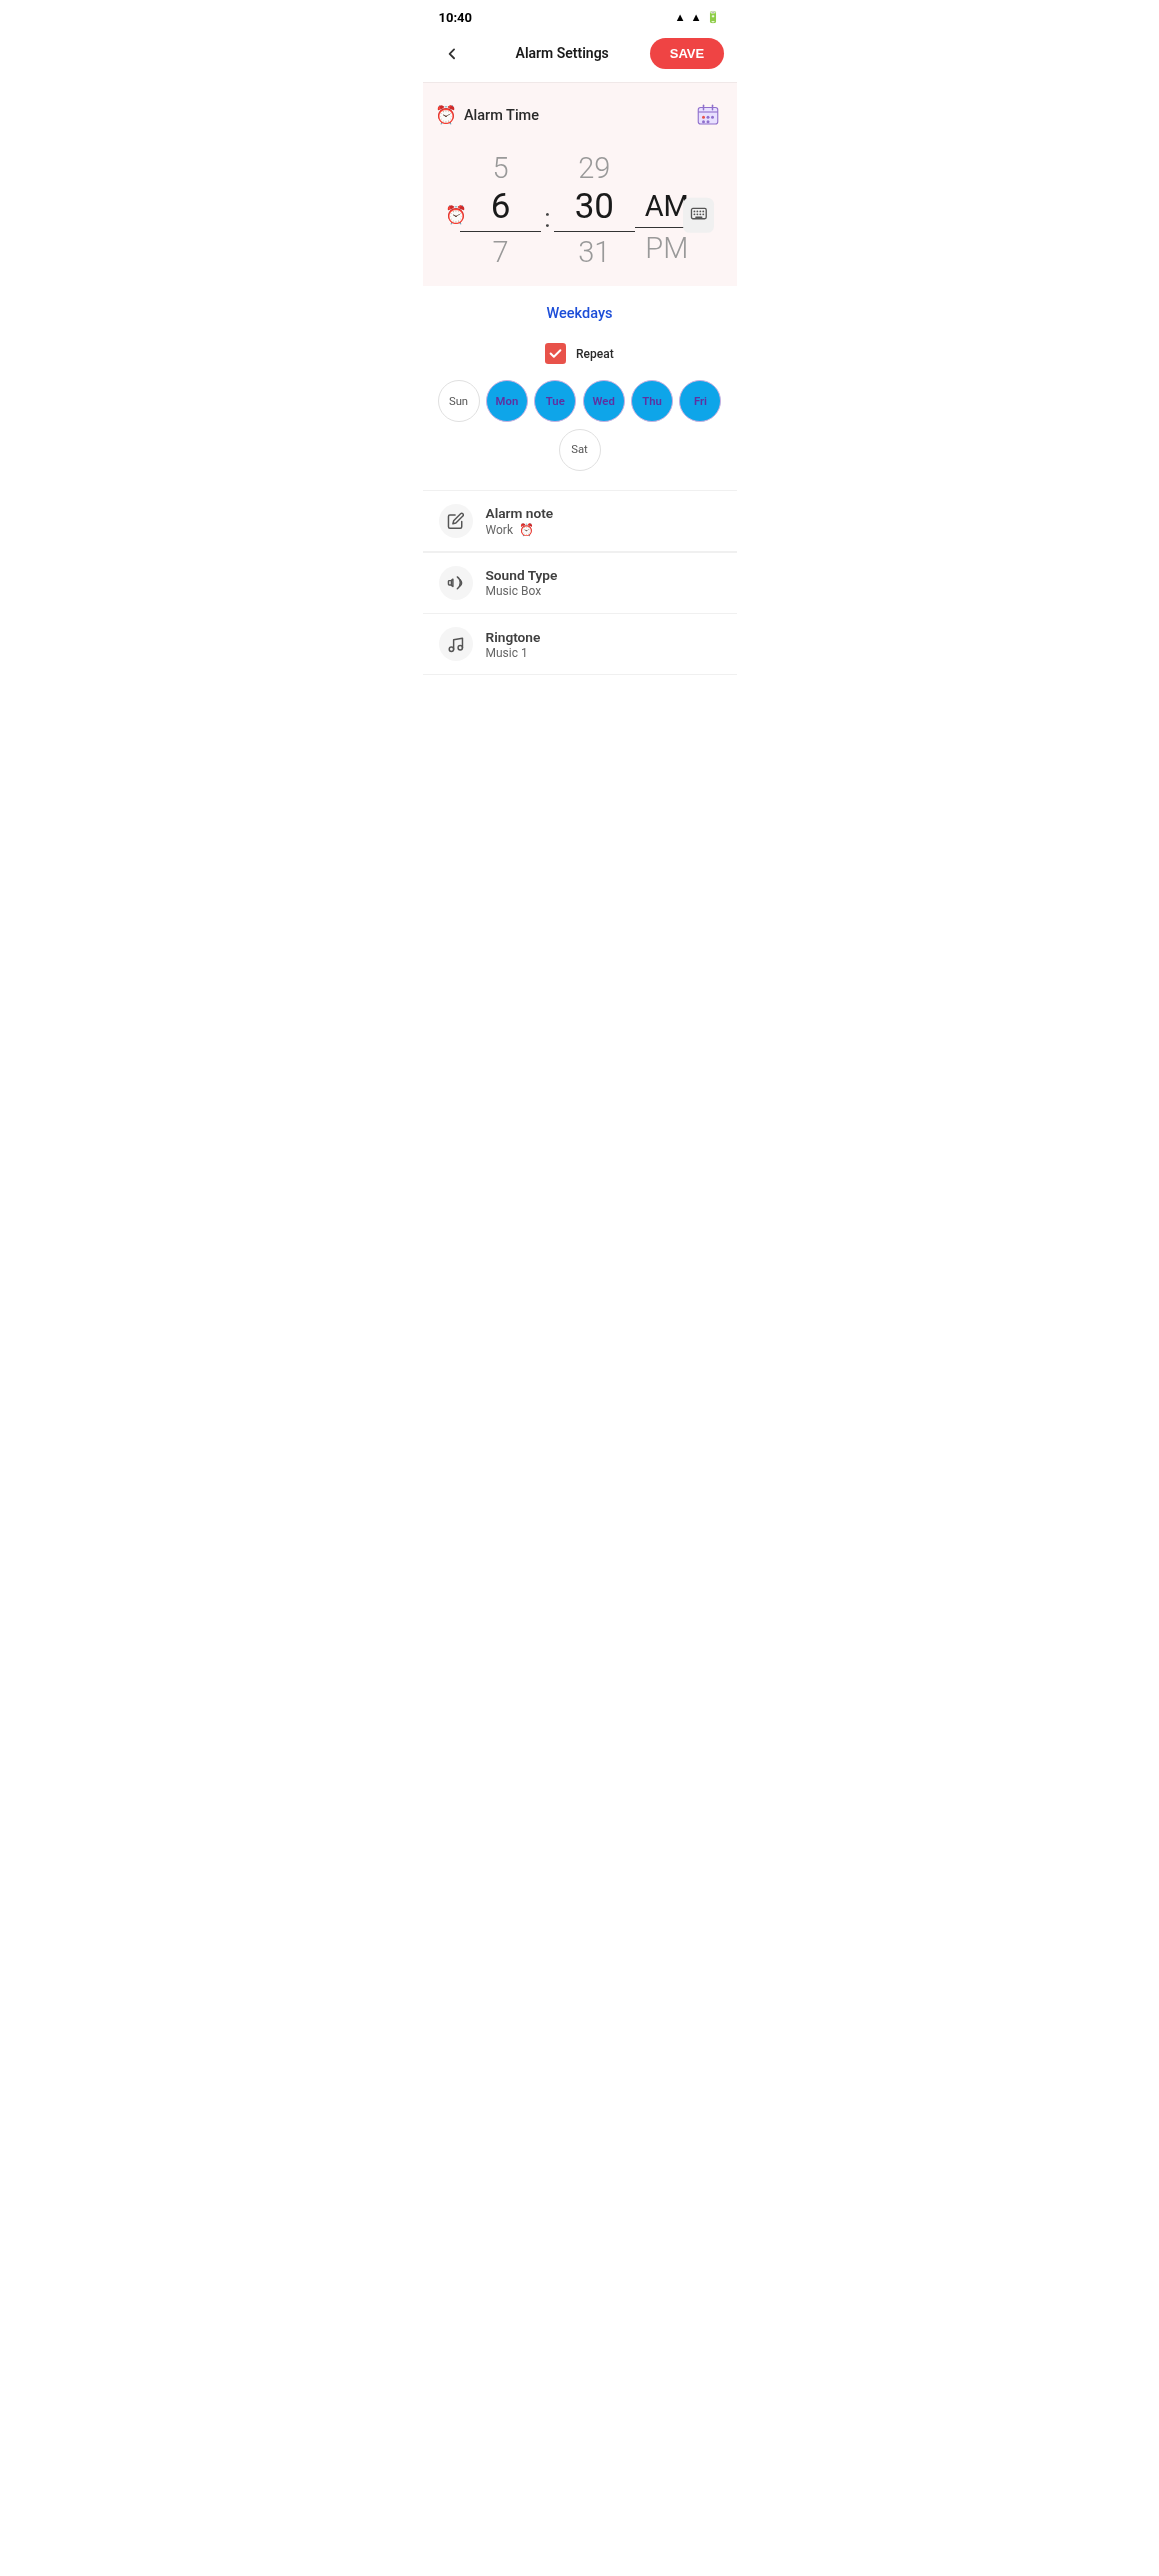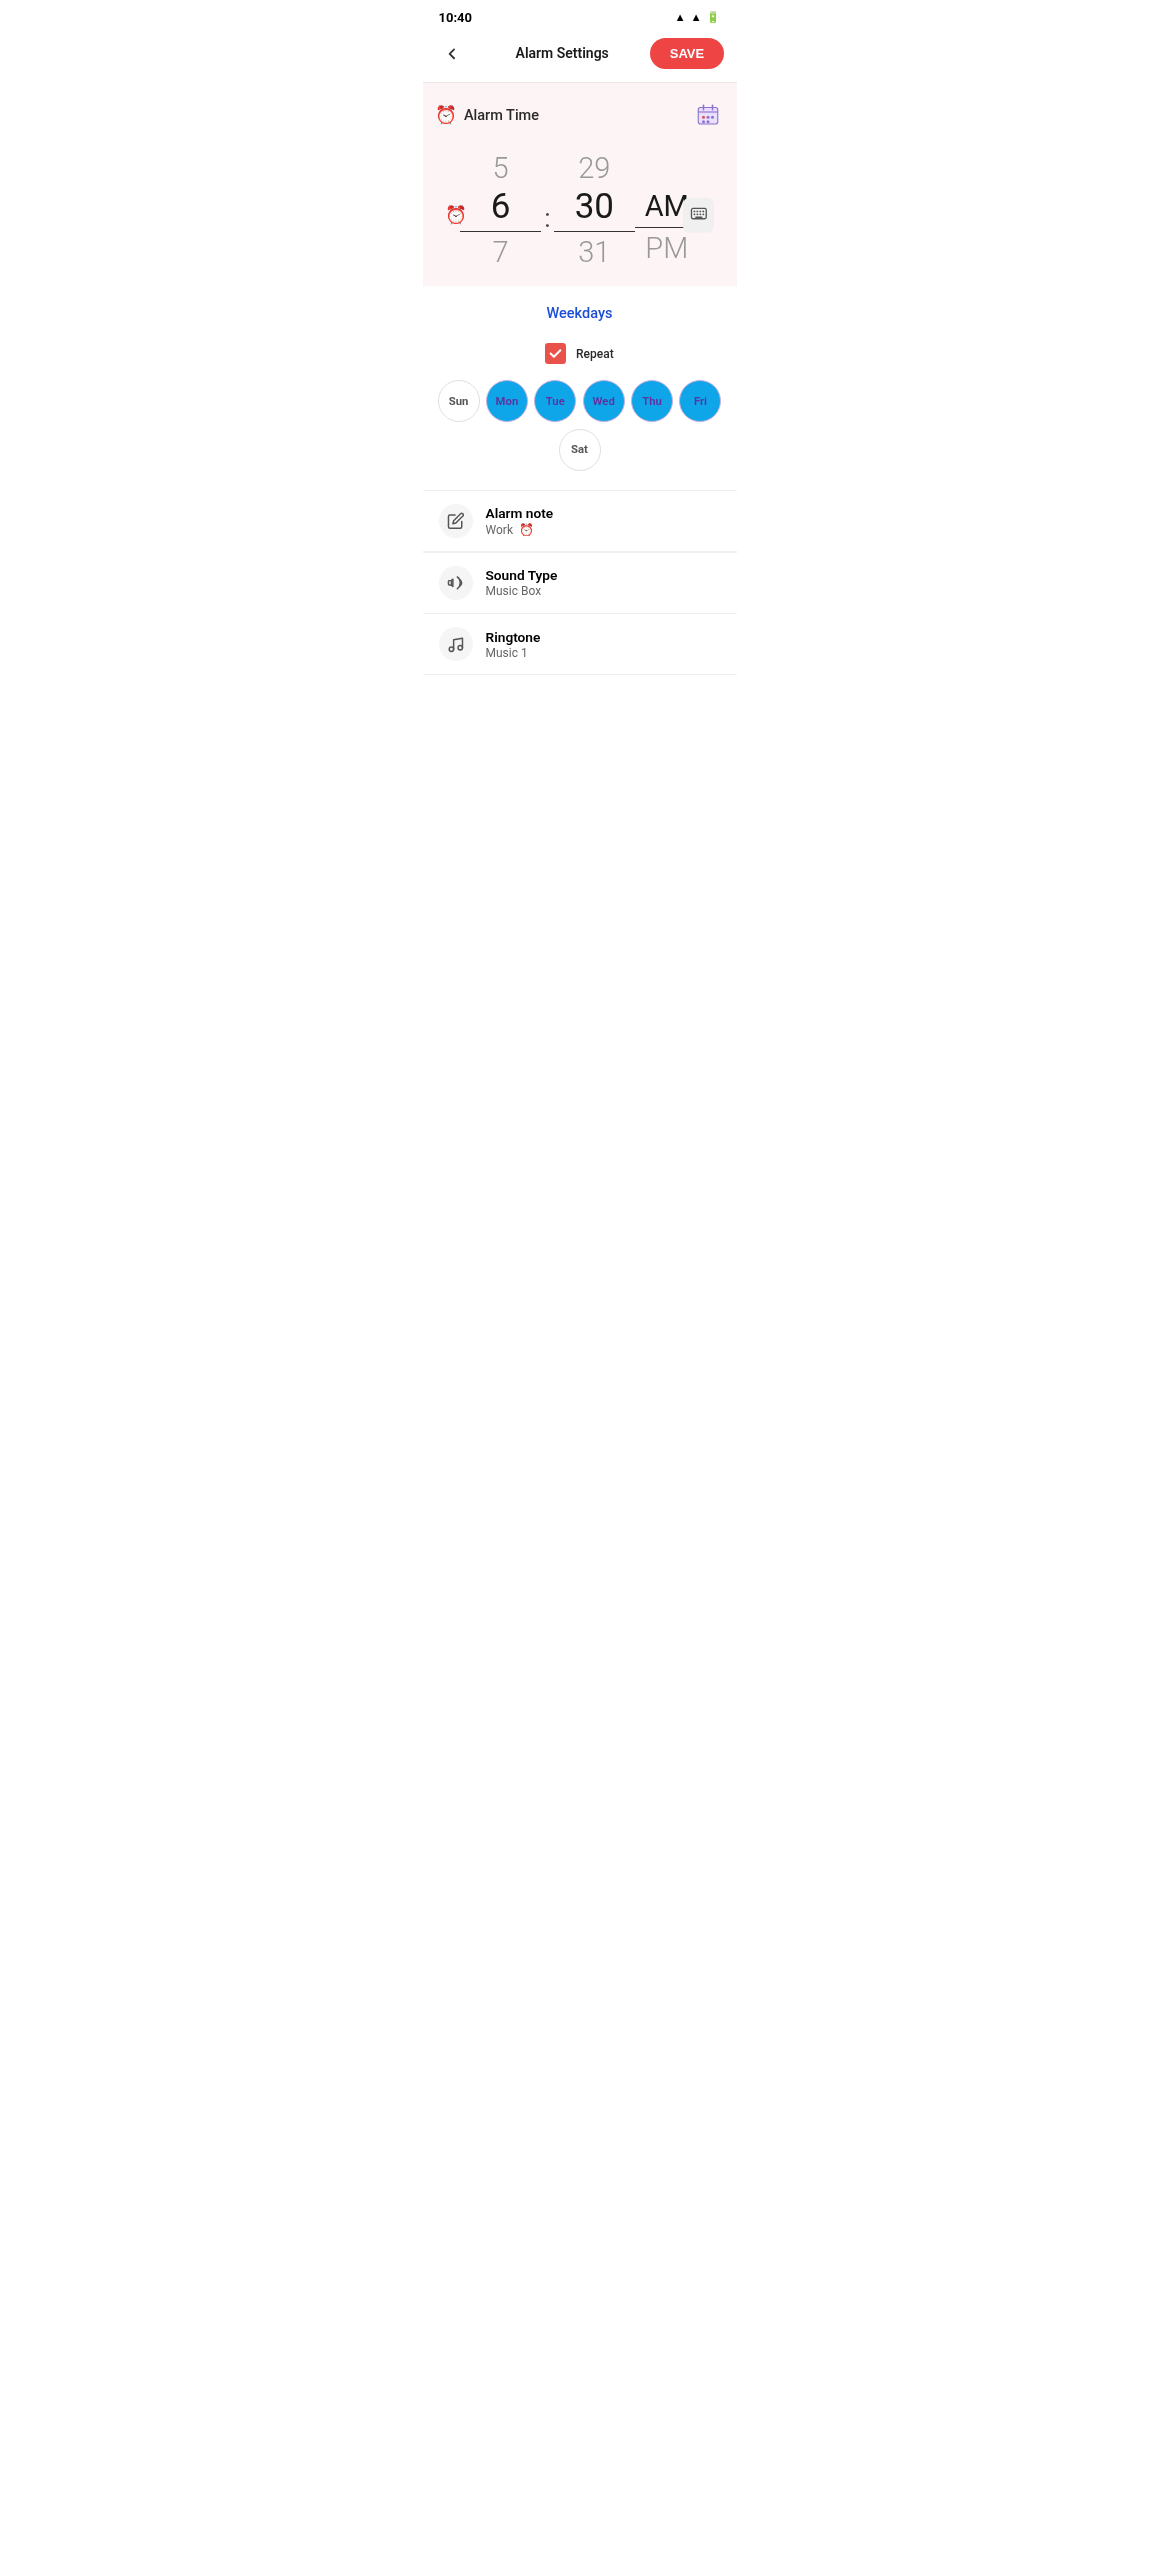--- a/index.html
+++ b/index.html
@@ -234,21 +234,21 @@
       flex-wrap: wrap;
     }
 
     .day-btn {
       width: 42px;
       height: 42px;
       border-radius: 50%;
       border: 1.6px solid #e0e0e0;
       background: #fff;
       font-size: 11.3px;
-      font-weight: 700;
+      font-weight: 400;
       color: #555;
       cursor: pointer;
       display: flex;
       align-items: center;
       justify-content: center;
     }
 
     .day-btn.active {
       background: #0ea5e9;
       border-color: #c8b0e0;
@@ -282,21 +282,21 @@
       flex-shrink: 0;
     }
 
     .settings-item-content {
       flex: 1;
     }
 
     .settings-item-title {
       font-size: 13.7px;
       font-weight: 600;
-      color: #000000;
+      color: #404040;
       margin-bottom: 1.6px;
     }
 
     .settings-item-value {
       font-size: 12px;
       color: #666;
     }
 
     
     .divider {

